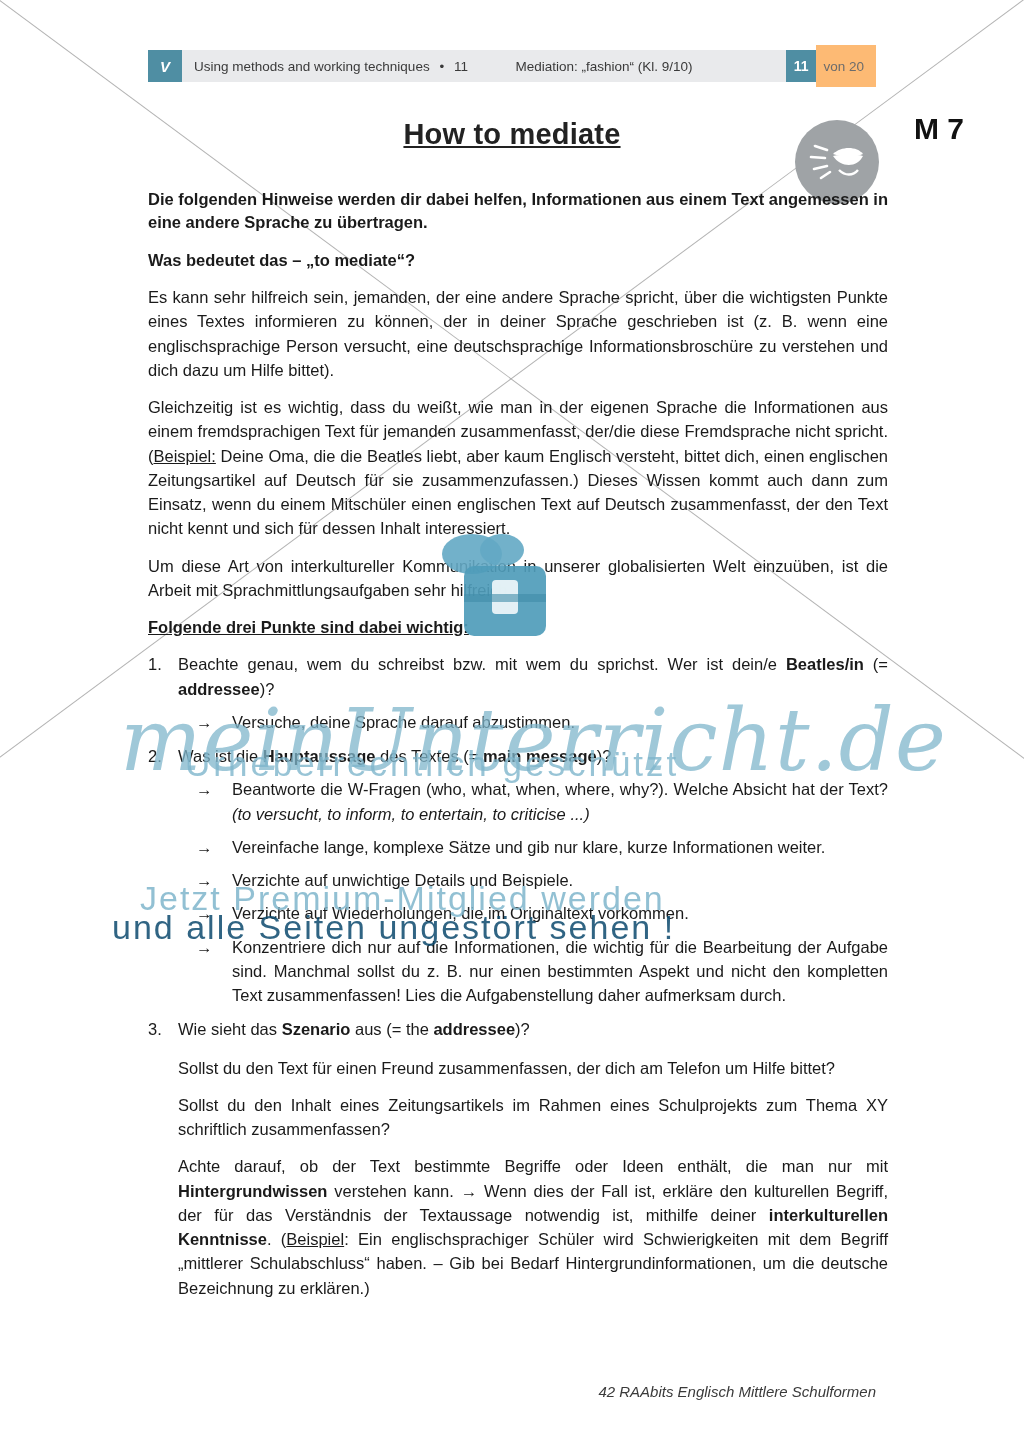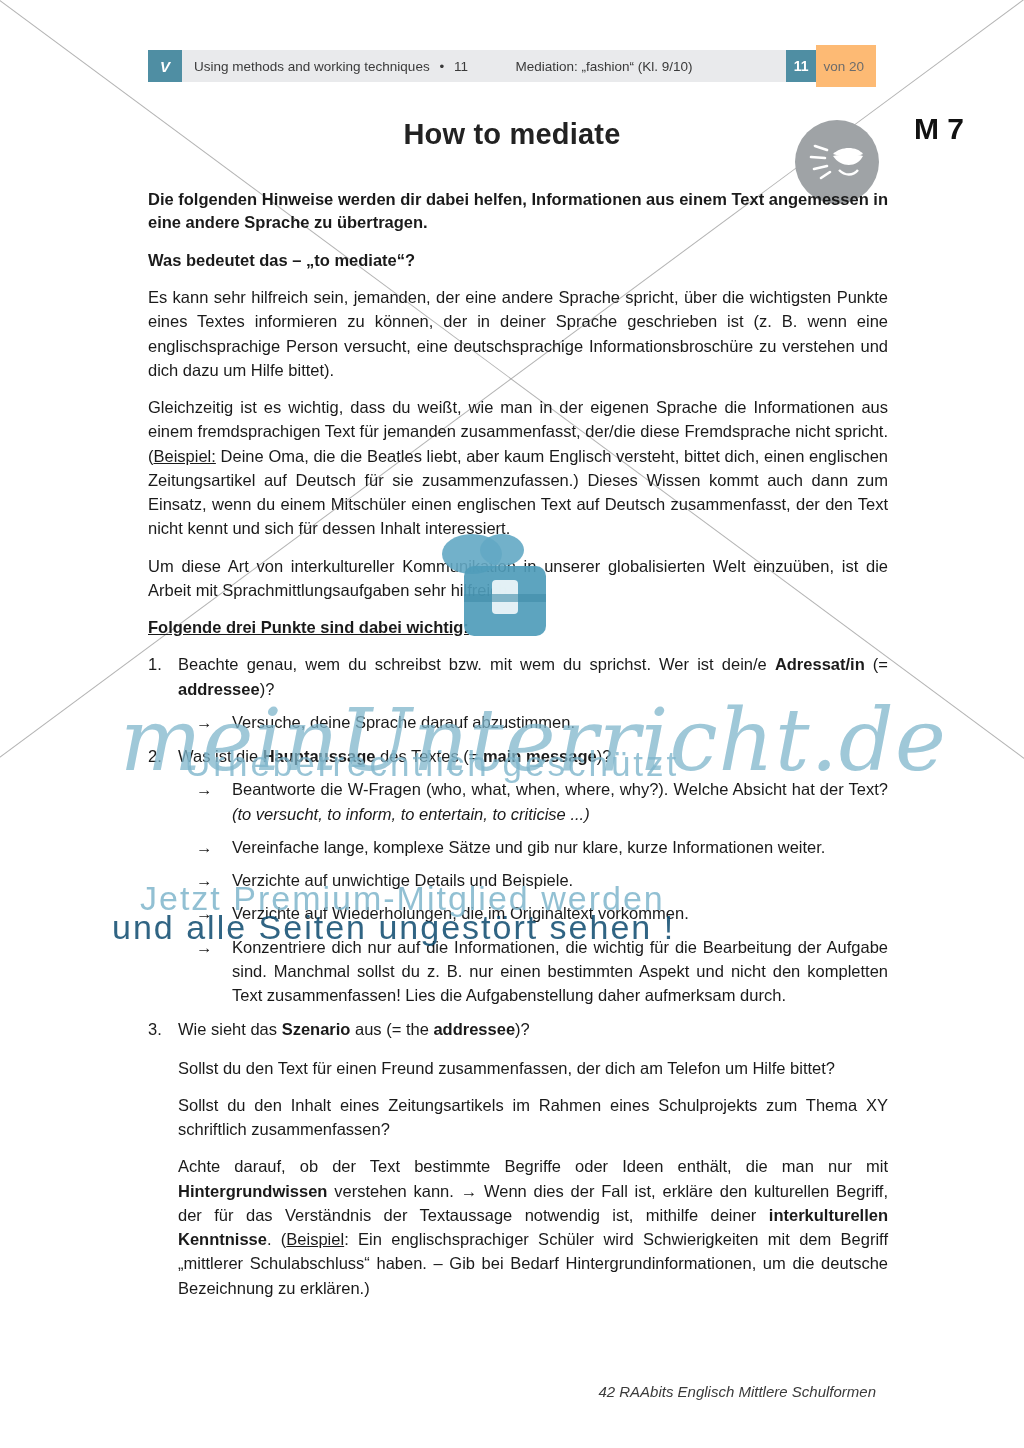--- a/index.html
+++ b/index.html
@@ -51,20 +51,21 @@
   .header .pageof {
     color:#6c6c6c; font-size:13.5px; padding:0 12px 0 7px;
     height:42px; display:flex; align-items:center; background:#fdba74;
   }
 
   
   .title {
     position:absolute; left:148px; top:118px; width:728px;
     text-align:center; font-size:29px; font-weight:bold; color:#222;
     letter-spacing:.2px;
+    text-decoration:underline;
   }
   .mlabel {
     position:absolute; right:60px; top:112px;
     font-size:30px; font-weight:bold; color:#111;
   }
 
   
   .icon-circle {
     position:absolute; left:795px; top:120px; width:84px; height:84px;
     border-radius:50%; background:#9fa3a6;
@@ -184,21 +185,21 @@
     </p>
 
     <p>Um diese Art von interkultureller Kommunikation in unserer globalisierten Welt einzuüben, ist die Arbeit mit Sprachmittlungsaufgaben sehr hilfreich.</p>
 
     <p class="head3">Folgende drei Punkte sind dabei wichtig:</p>
 
     <ol class="points">
 
       <li>
         <span class="num">1.</span>
-        <span>Beachte genau, wem du schreibst bzw. mit wem du sprichst. Wer ist dein/e </span><span class="b">Adressat/in</span><span> (= </span><span class="b">addressee</span><span>)?</span>
+        <span>Beachte genau, wem du schreibst bzw. mit wem du sprichst. Wer ist dein/e </span><span class="b">Beatles/in</span><span> (= </span><span class="b">addressee</span><span>)?</span>
         <div class="arrow-line">
           <span class="ar">→</span>
           <span>Versuche, deine Sprache darauf abzustimmen.</span>
         </div>
       </li>
 
       <li>
         <span class="num">2.</span>
         <span>Was ist die </span><span class="b">Hauptaussage</span><span> des Textes (= </span><span class="b">main message</span><span>)?</span>
 

